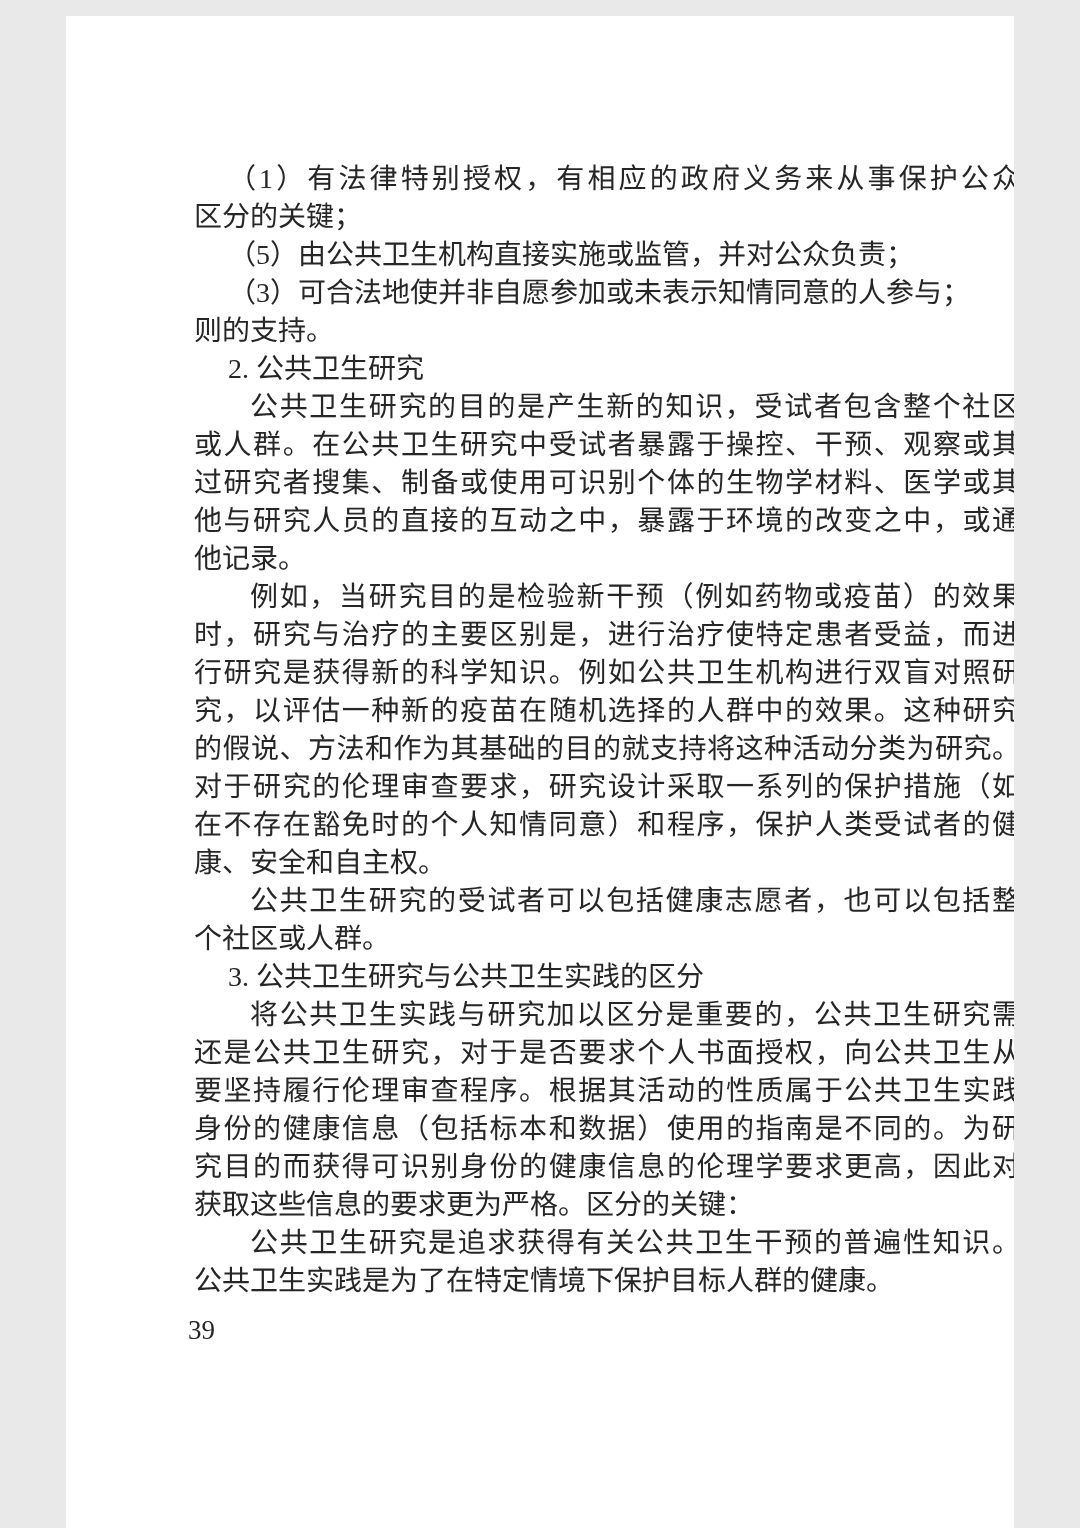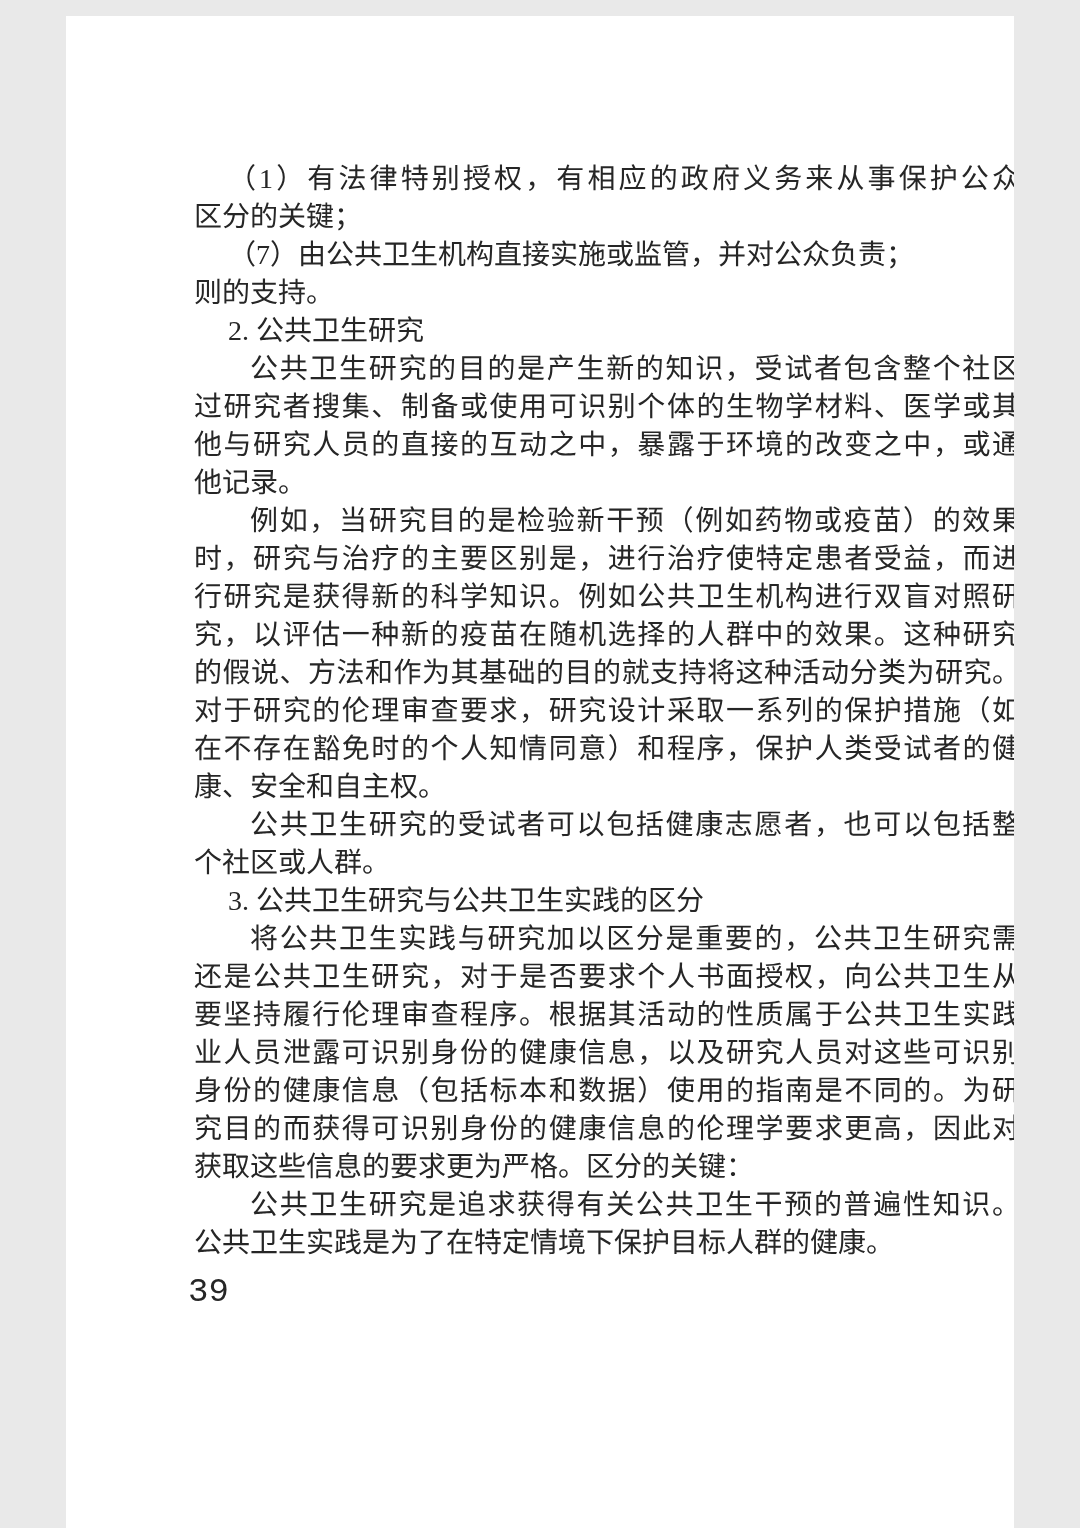--- a/index.html
+++ b/index.html
@@ -32,55 +32,56 @@
   .line.fill {
     text-align: justify;
     text-align-last: justify;
   }
   .indent-para { padding-left: 56px; }
   .indent-list { padding-left: 34px; }
   .page-number {
     display: block;
     margin-top: 14px;
     margin-left: -6px;
-    font-family: Liberation Mono, monospace;
-    font-size: 34px;
+    font-family: Liberation Serif, serif;
+    font-size: 27px;
     line-height: 32px;
     color: var(--text-color, #262626);
   }
 </style>
 </head>
 <body>
 
 <div class="page">
   <div class="text-block">
       <div class="line fill indent-list">（1）有法律特别授权，有相应的政府义务来从事保护公众</div>
       <div class="line">区分的关键；</div>
-      <div class="line indent-list">（7）由公共卫生机构直接实施或监管，并对公众负责；</div>
+      <div class="line indent-list">（5）由公共卫生机构直接实施或监管，并对公众负责；</div>
+      <div class="line indent-list">（3）可合法地使并非自愿参加或未表示知情同意的人参与；</div>
       <div class="line">则的支持。</div>
       <div class="line indent-list">2. 公共卫生研究</div>
       <div class="line fill indent-para">公共卫生研究的目的是产生新的知识，受试者包含整个社区</div>
+      <div class="line fill">或人群。在公共卫生研究中受试者暴露于操控、干预、观察或其</div>
       <div class="line fill">过研究者搜集、制备或使用可识别个体的生物学材料、医学或其</div>
       <div class="line fill">他与研究人员的直接的互动之中，暴露于环境的改变之中，或通</div>
       <div class="line">他记录。</div>
       <div class="line fill indent-para">例如，当研究目的是检验新干预（例如药物或疫苗）的效果</div>
       <div class="line fill">时，研究与治疗的主要区别是，进行治疗使特定患者受益，而进</div>
       <div class="line fill">行研究是获得新的科学知识。例如公共卫生机构进行双盲对照研</div>
       <div class="line fill">究，以评估一种新的疫苗在随机选择的人群中的效果。这种研究</div>
       <div class="line fill">的假说、方法和作为其基础的目的就支持将这种活动分类为研究。</div>
       <div class="line fill">对于研究的伦理审查要求，研究设计采取一系列的保护措施（如</div>
       <div class="line fill">在不存在豁免时的个人知情同意）和程序，保护人类受试者的健</div>
       <div class="line">康、安全和自主权。</div>
       <div class="line fill indent-para">公共卫生研究的受试者可以包括健康志愿者，也可以包括整</div>
       <div class="line">个社区或人群。</div>
       <div class="line indent-list">3. 公共卫生研究与公共卫生实践的区分</div>
       <div class="line fill indent-para">将公共卫生实践与研究加以区分是重要的，公共卫生研究需</div>
       <div class="line fill">还是公共卫生研究，对于是否要求个人书面授权，向公共卫生从</div>
       <div class="line fill">要坚持履行伦理审查程序。根据其活动的性质属于公共卫生实践</div>
-      <div class="line fill">业人员泄露可识别身份的健康信息，以及研究人员对这些可识别</div>
       <div class="line fill">身份的健康信息（包括标本和数据）使用的指南是不同的。为研</div>
       <div class="line fill">究目的而获得可识别身份的健康信息的伦理学要求更高，因此对</div>
       <div class="line">获取这些信息的要求更为严格。区分的关键：</div>
       <div class="line fill indent-para">公共卫生研究是追求获得有关公共卫生干预的普遍性知识。</div>
       <div class="line">公共卫生实践是为了在特定情境下保护目标人群的健康。</div>
     </div>
   <span class="page-number">39</span>
 </div>
 
 </body></html>

